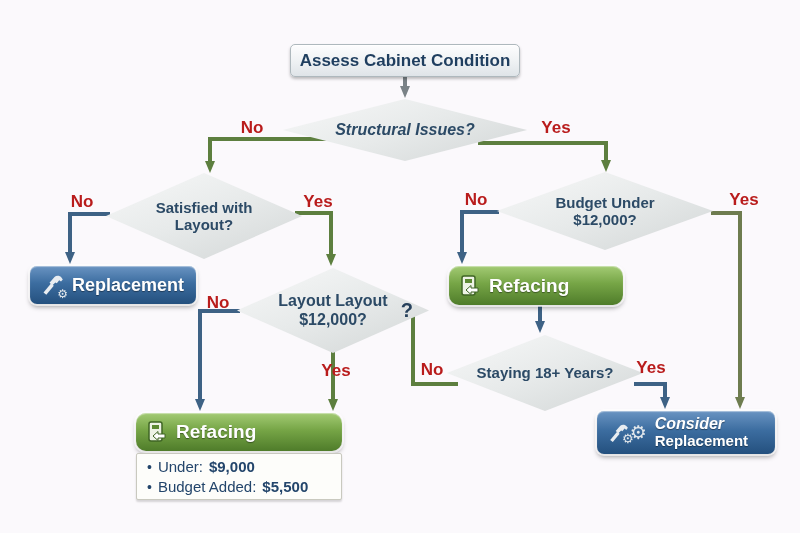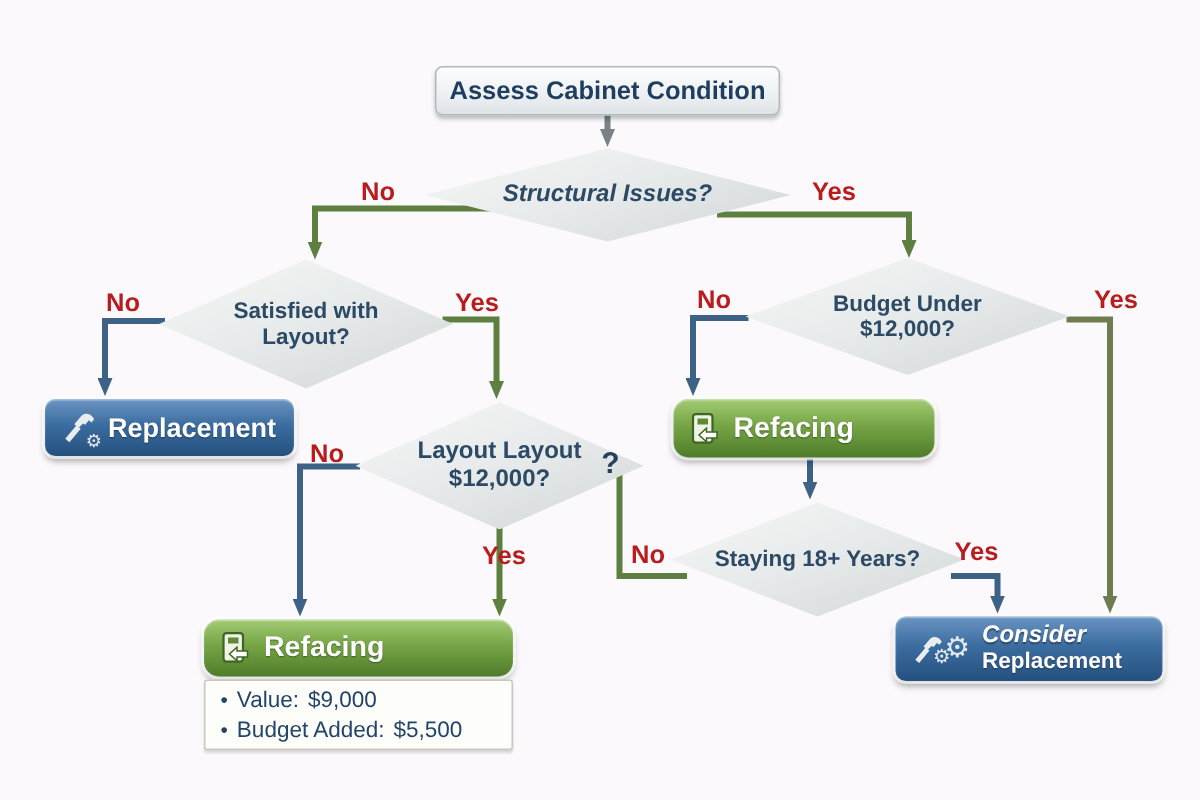--- a/index.html
+++ b/index.html
@@ -51,21 +51,21 @@
   .g-sm{font-size:12px;position:absolute;right:-4px;bottom:-3px;}
   .g-lg{font-size:19px;margin-left:-4px;}
   .g-md{font-size:13px;margin-left:-7px;margin-top:12px;}
 
   
   .panel{left:136px;top:453px;width:206px;height:47px;background:#fdfdfa;
     border:1px solid #c9c9bf;border-radius:2px;box-shadow:0 2px 2px rgba(0,0,0,.15);
     display:flex;flex-direction:column;justify-content:center;gap:3px;padding:4px 10px;}
   .detail-row{display:flex;align-items:baseline;gap:6px;font-size:15px;color:#23456b;}
   .bullet{font-size:14px;}
-  .detail-value{font-weight:normal;}
+  .detail-value{font-weight:bold;}
 </style>
 </head>
 <body>
 
 <div class="stage">
 
   <svg class="connectors" width="800" height="533">
     <defs>
       <marker id="m-gray" markerUnits="userSpaceOnUse" markerWidth="12" markerHeight="10" refX="2" refY="5" orient="auto">
           <path d="M0 0 L12 5 L0 10 Z" fill="#7a8287"></path>
@@ -165,21 +165,21 @@
         <rect x="6" y="5" width="7" height="4" fill="#5d8a33"></rect>
         <path d="M12 14 h7 v4 h-7 v2.5 l-5 -4.5 5 -4.5 Z" fill="#ffffff" stroke="#3f6524" stroke-width="1"></path>
       </svg>
     </span>
     <span>Refacing</span>
   </div>
 
   <div class="node panel">
     <div class="detail-row">
       <span class="bullet">•</span>
-      <span>Value:</span>
+      <span>Under:</span>
       <span class="detail-value">$9,000</span>
     </div>
     <div class="detail-row">
       <span class="bullet">•</span>
       <span>Budget Added:</span>
       <span class="detail-value">$5,500</span>
     </div>
   </div>
 
   <div class="node btn btn-blue b-consider">

